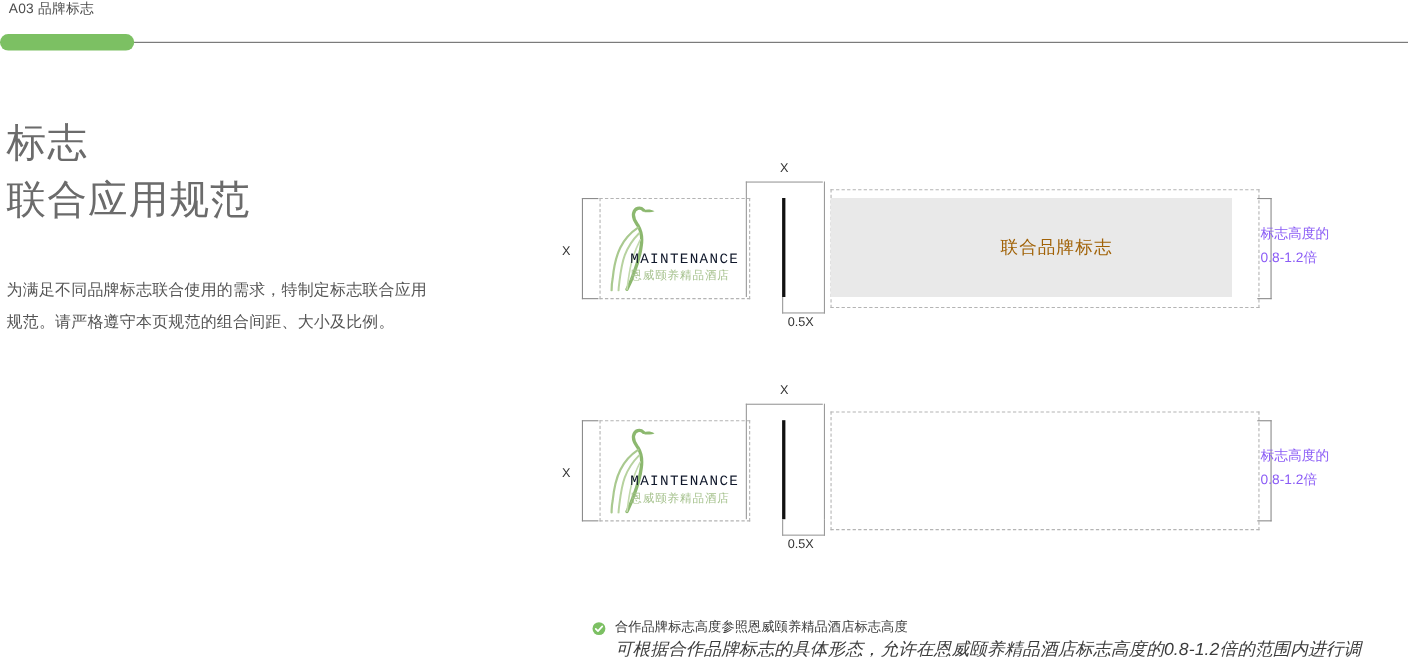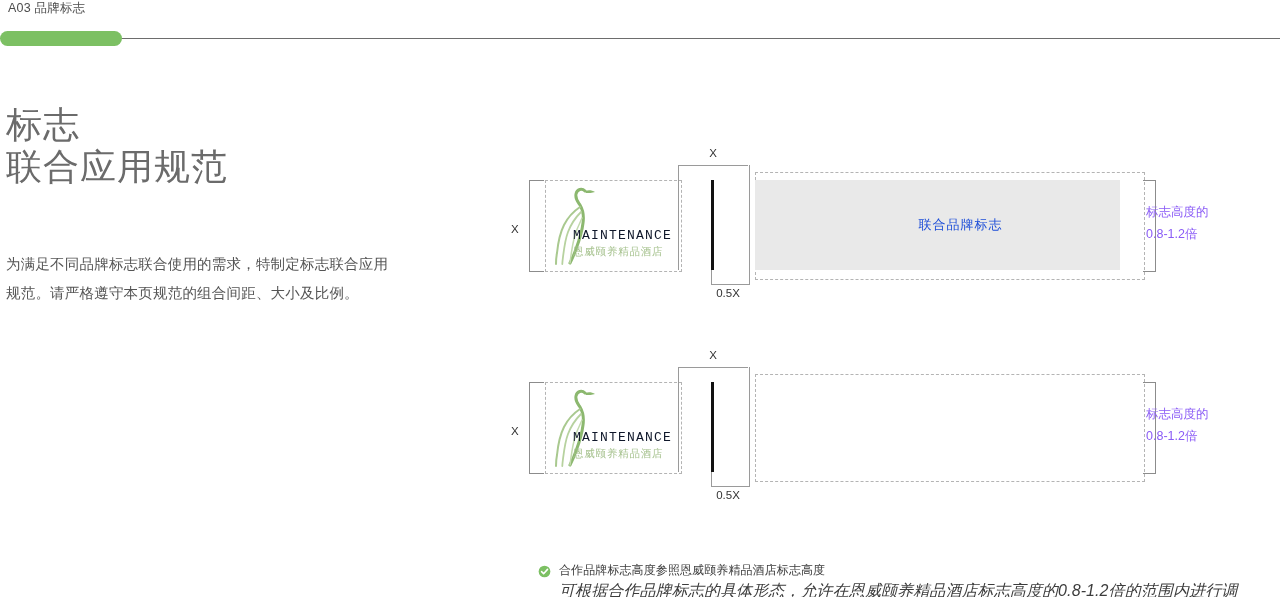--- a/index.html
+++ b/index.html
@@ -24,21 +24,21 @@
     background:#6d6d6d;
   }
   .rule-bar{
     position:absolute;left:0px;top:31px;width:122px;height:15px;
     background:#7cc063;border-radius:8px;
   }
 
   
   .title{
     position:absolute;left:6px;top:104px;
-    font-size:36px;line-height:42px;color:#6b6b6b;
+    font-size:36px;line-height:52px;color:#6b6b6b;
     font-weight:400;letter-spacing:1px;white-space:pre-line;
   }
   .intro{
     position:absolute;left:6px;top:250px;width:392px;
     font-size:14.5px;line-height:29px;color:#555;letter-spacing:.2px;
   }
 
   
   .diagram{position:absolute;left:0;top:0;width:1280px;height:180px;}
   .d1{top:145px;}
@@ -106,21 +106,21 @@
   
   .partner-dash{
     position:absolute;left:755px;top:27px;width:388px;height:106px;
     border:1px dashed #b4b4b4;
   }
   .partner-box{
     position:absolute;left:755px;top:35px;width:365px;height:90px;
     background:#e9e9e9;
     display:flex;align-items:center;justify-content:center;
   }
-  .partner-label{font-size:13px;color:#1d4ed8;letter-spacing:1px;margin-left:46px;}
+  .partner-label{font-size:16px;color:#a16207;letter-spacing:1px;margin-left:46px;}
 
   
   .brk-right{
     position:absolute;left:1143px;top:35px;width:12px;height:90px;
     border:1px solid #8c8c8c;border-left:none;
   }
   .right-note{
     position:absolute;left:1146px;top:56px;width:120px;
     font-size:12.5px;line-height:22px;color:#8b5cf6;
   }

